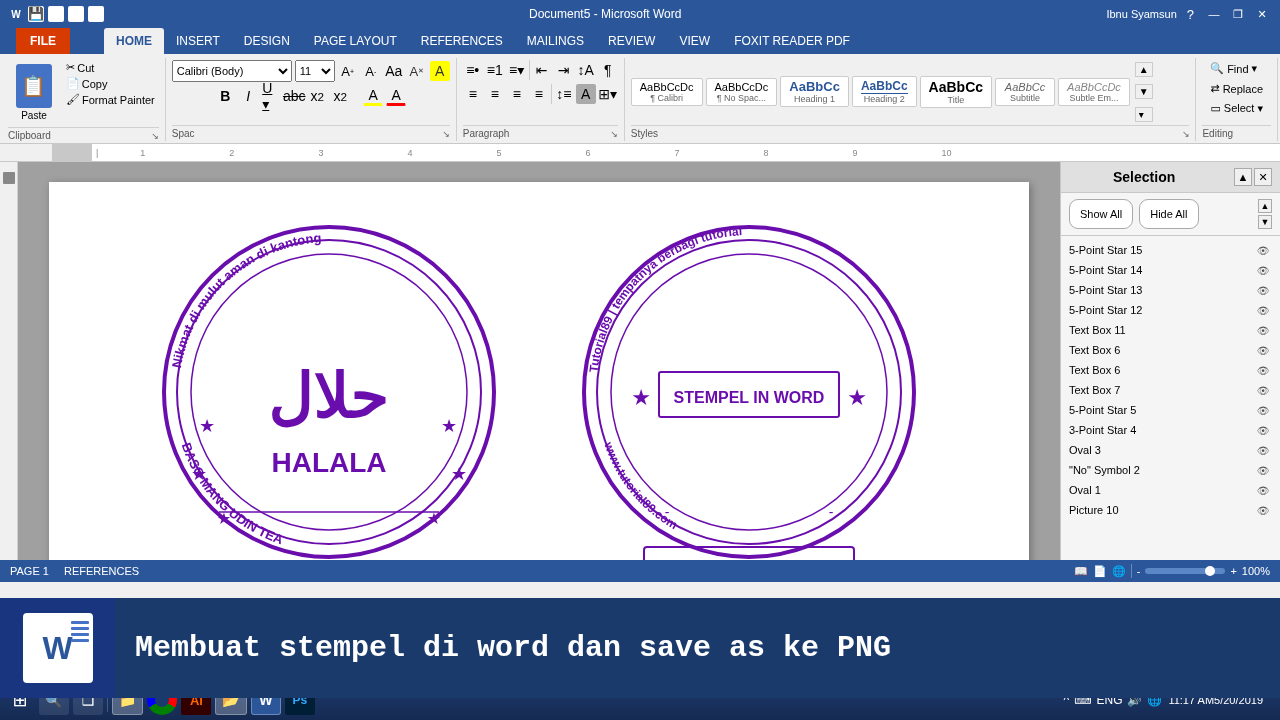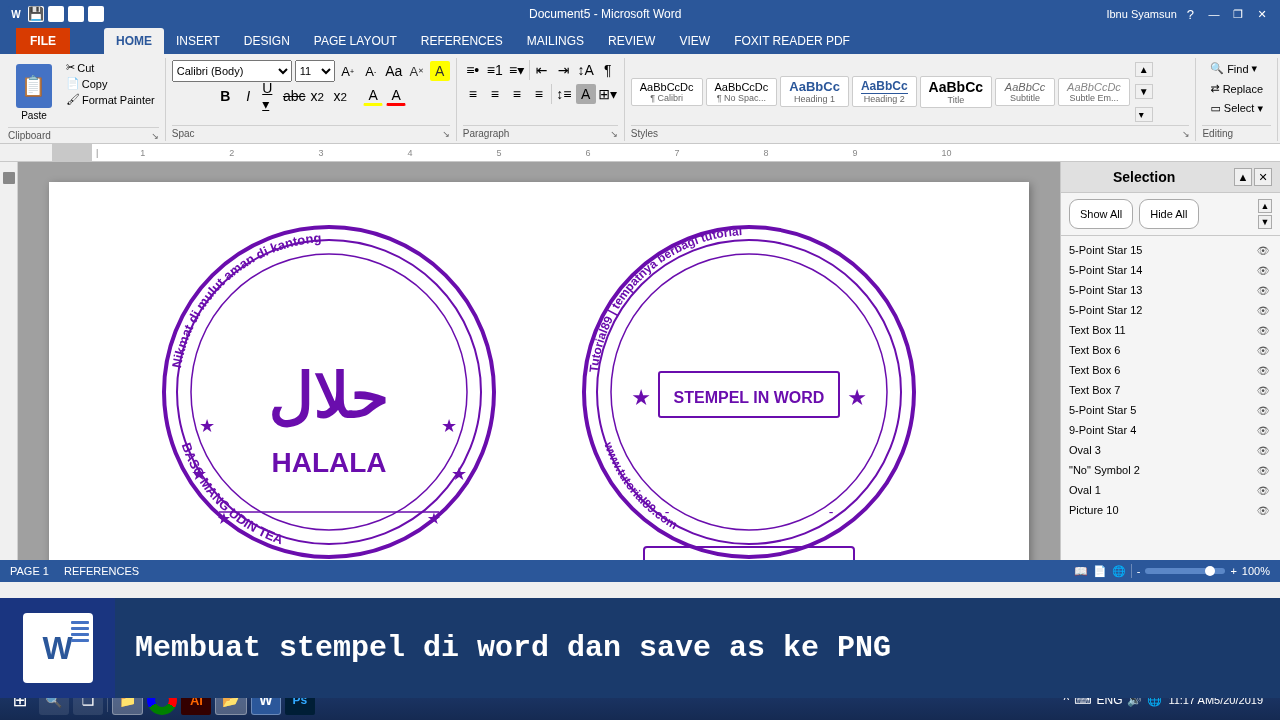--- a/index.html
+++ b/index.html
@@ -701,21 +701,21 @@
     </div>
         <div class="selection-item">
       <span class="item-name">Text Box 7</span>
       <span class="visibility-btn">👁</span>
     </div>
         <div class="selection-item">
       <span class="item-name">5-Point Star 5</span>
       <span class="visibility-btn">👁</span>
     </div>
         <div class="selection-item">
-      <span class="item-name">9-Point Star 4</span>
+      <span class="item-name">3-Point Star 4</span>
       <span class="visibility-btn">👁</span>
     </div>
         <div class="selection-item">
       <span class="item-name">Oval 3</span>
       <span class="visibility-btn">👁</span>
     </div>
         <div class="selection-item">
       <span class="item-name">"No" Symbol 2</span>
       <span class="visibility-btn">👁</span>
     </div>

